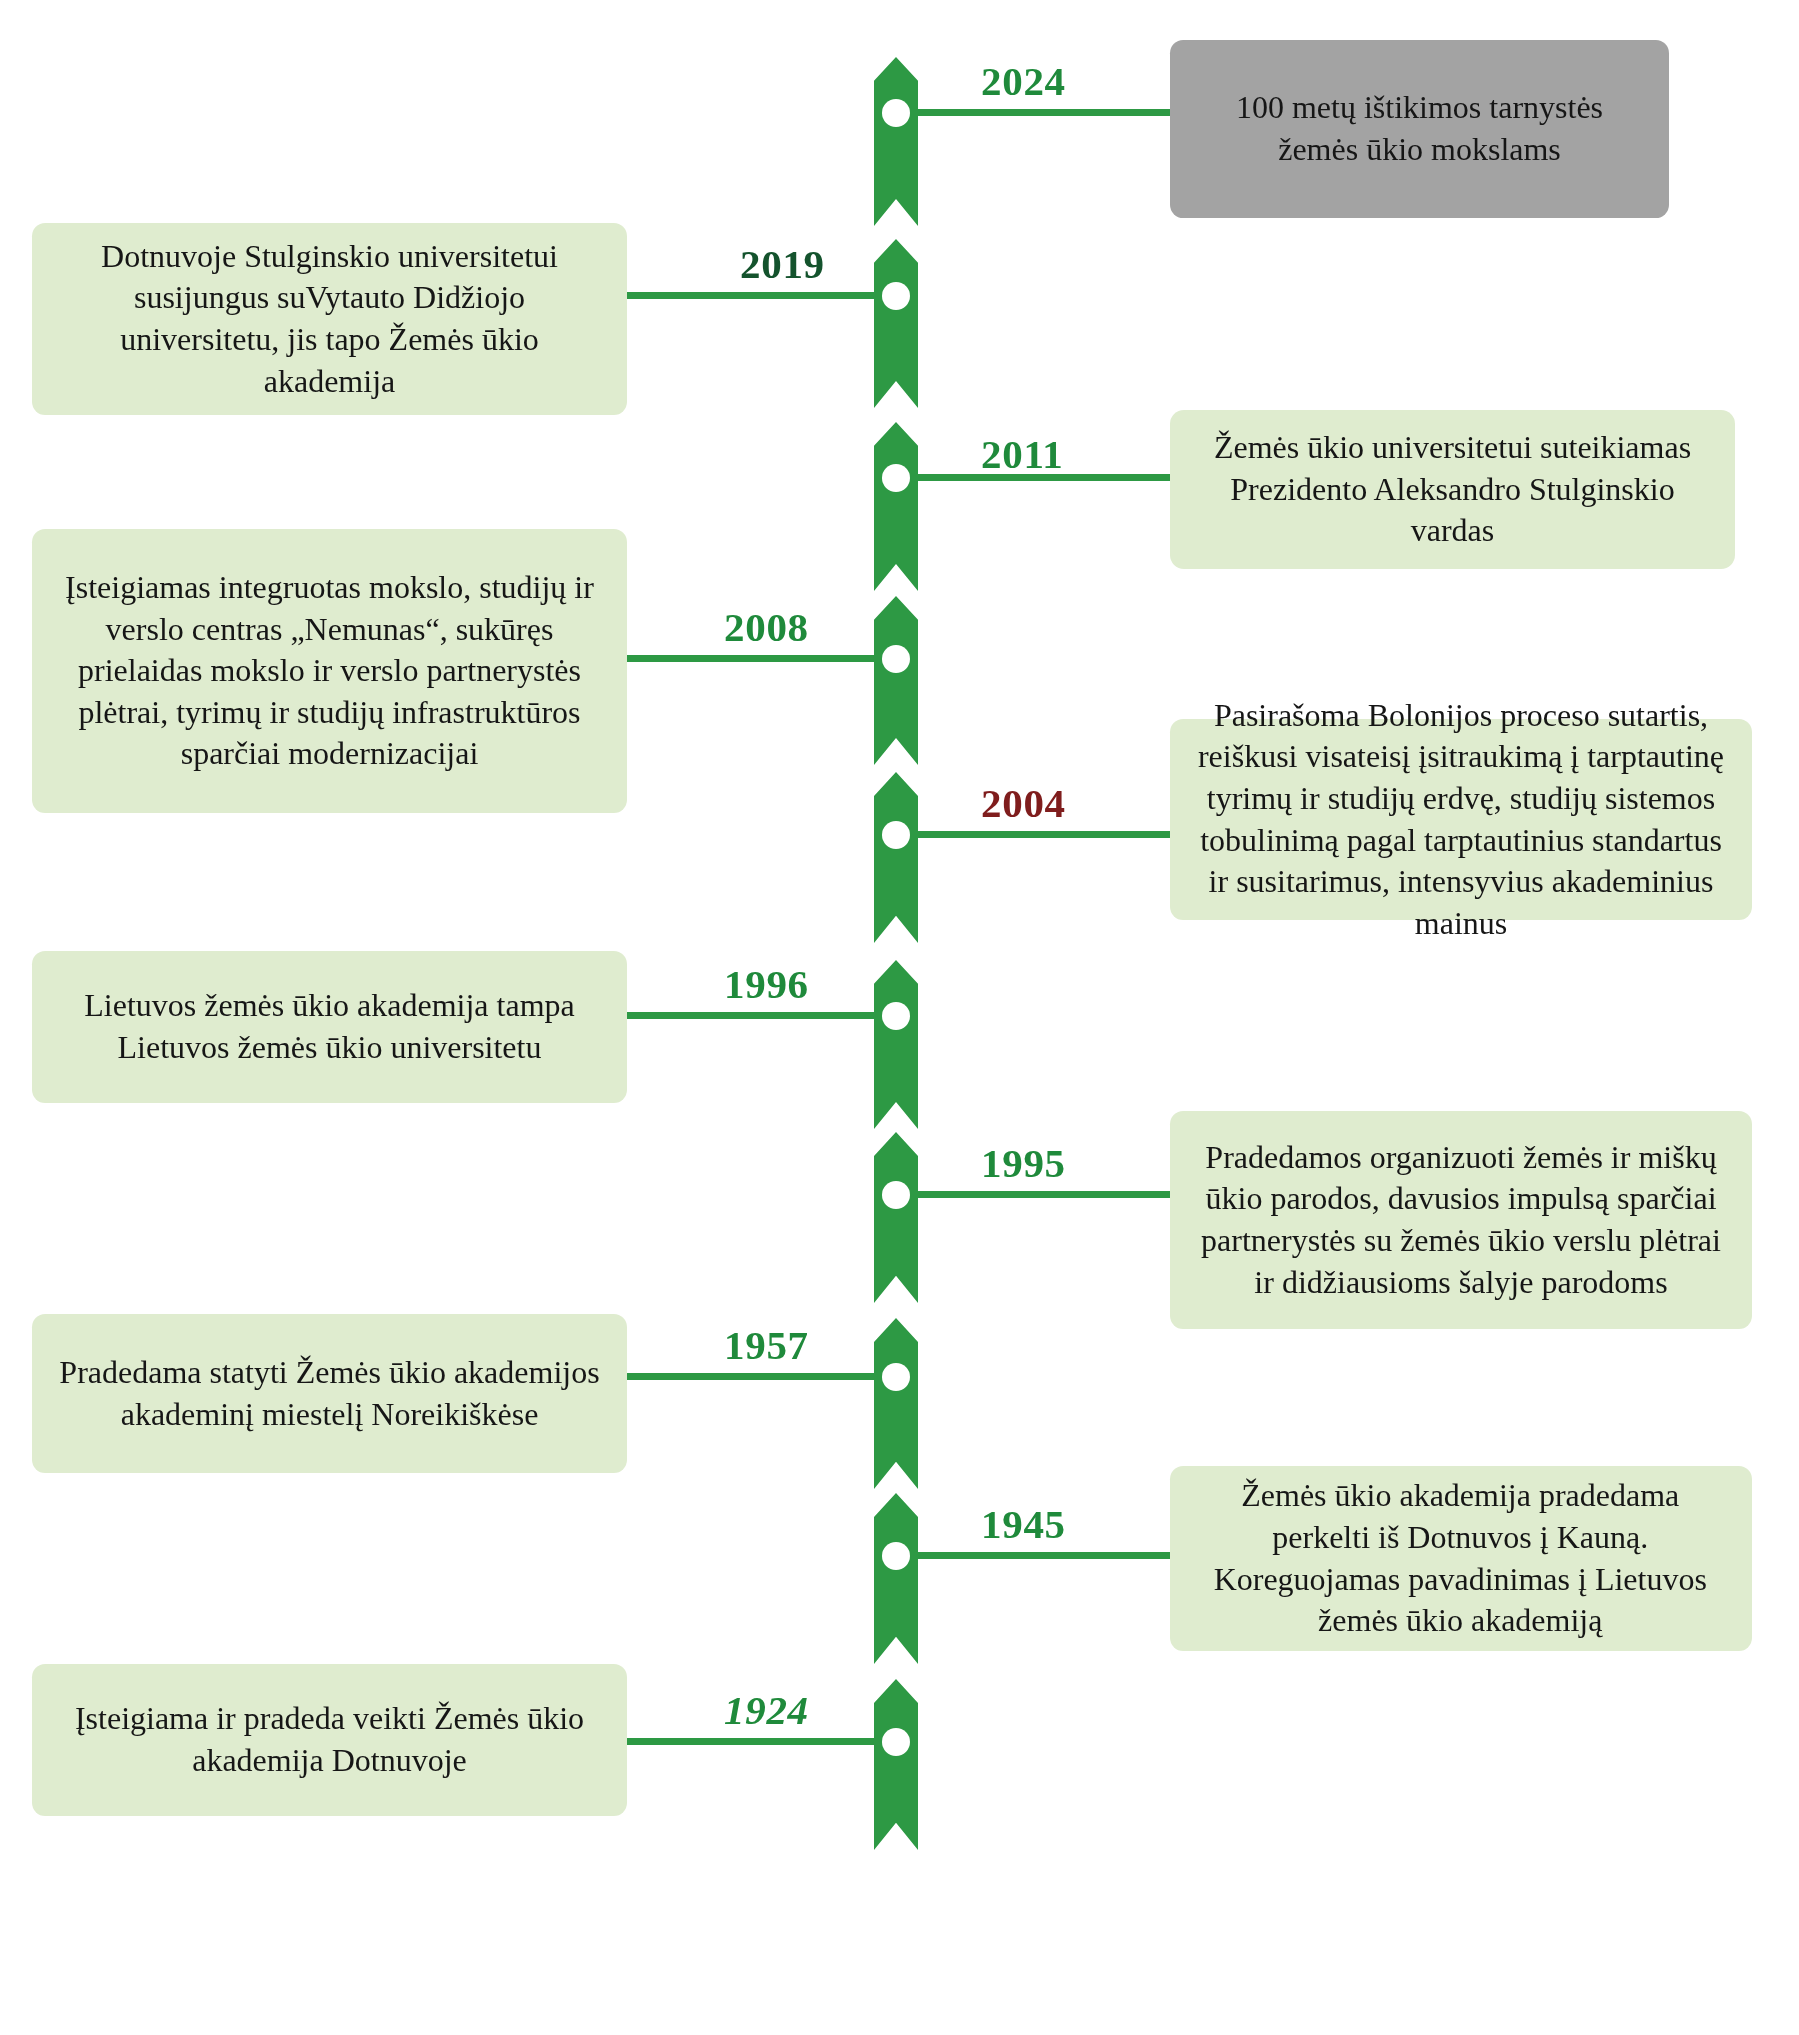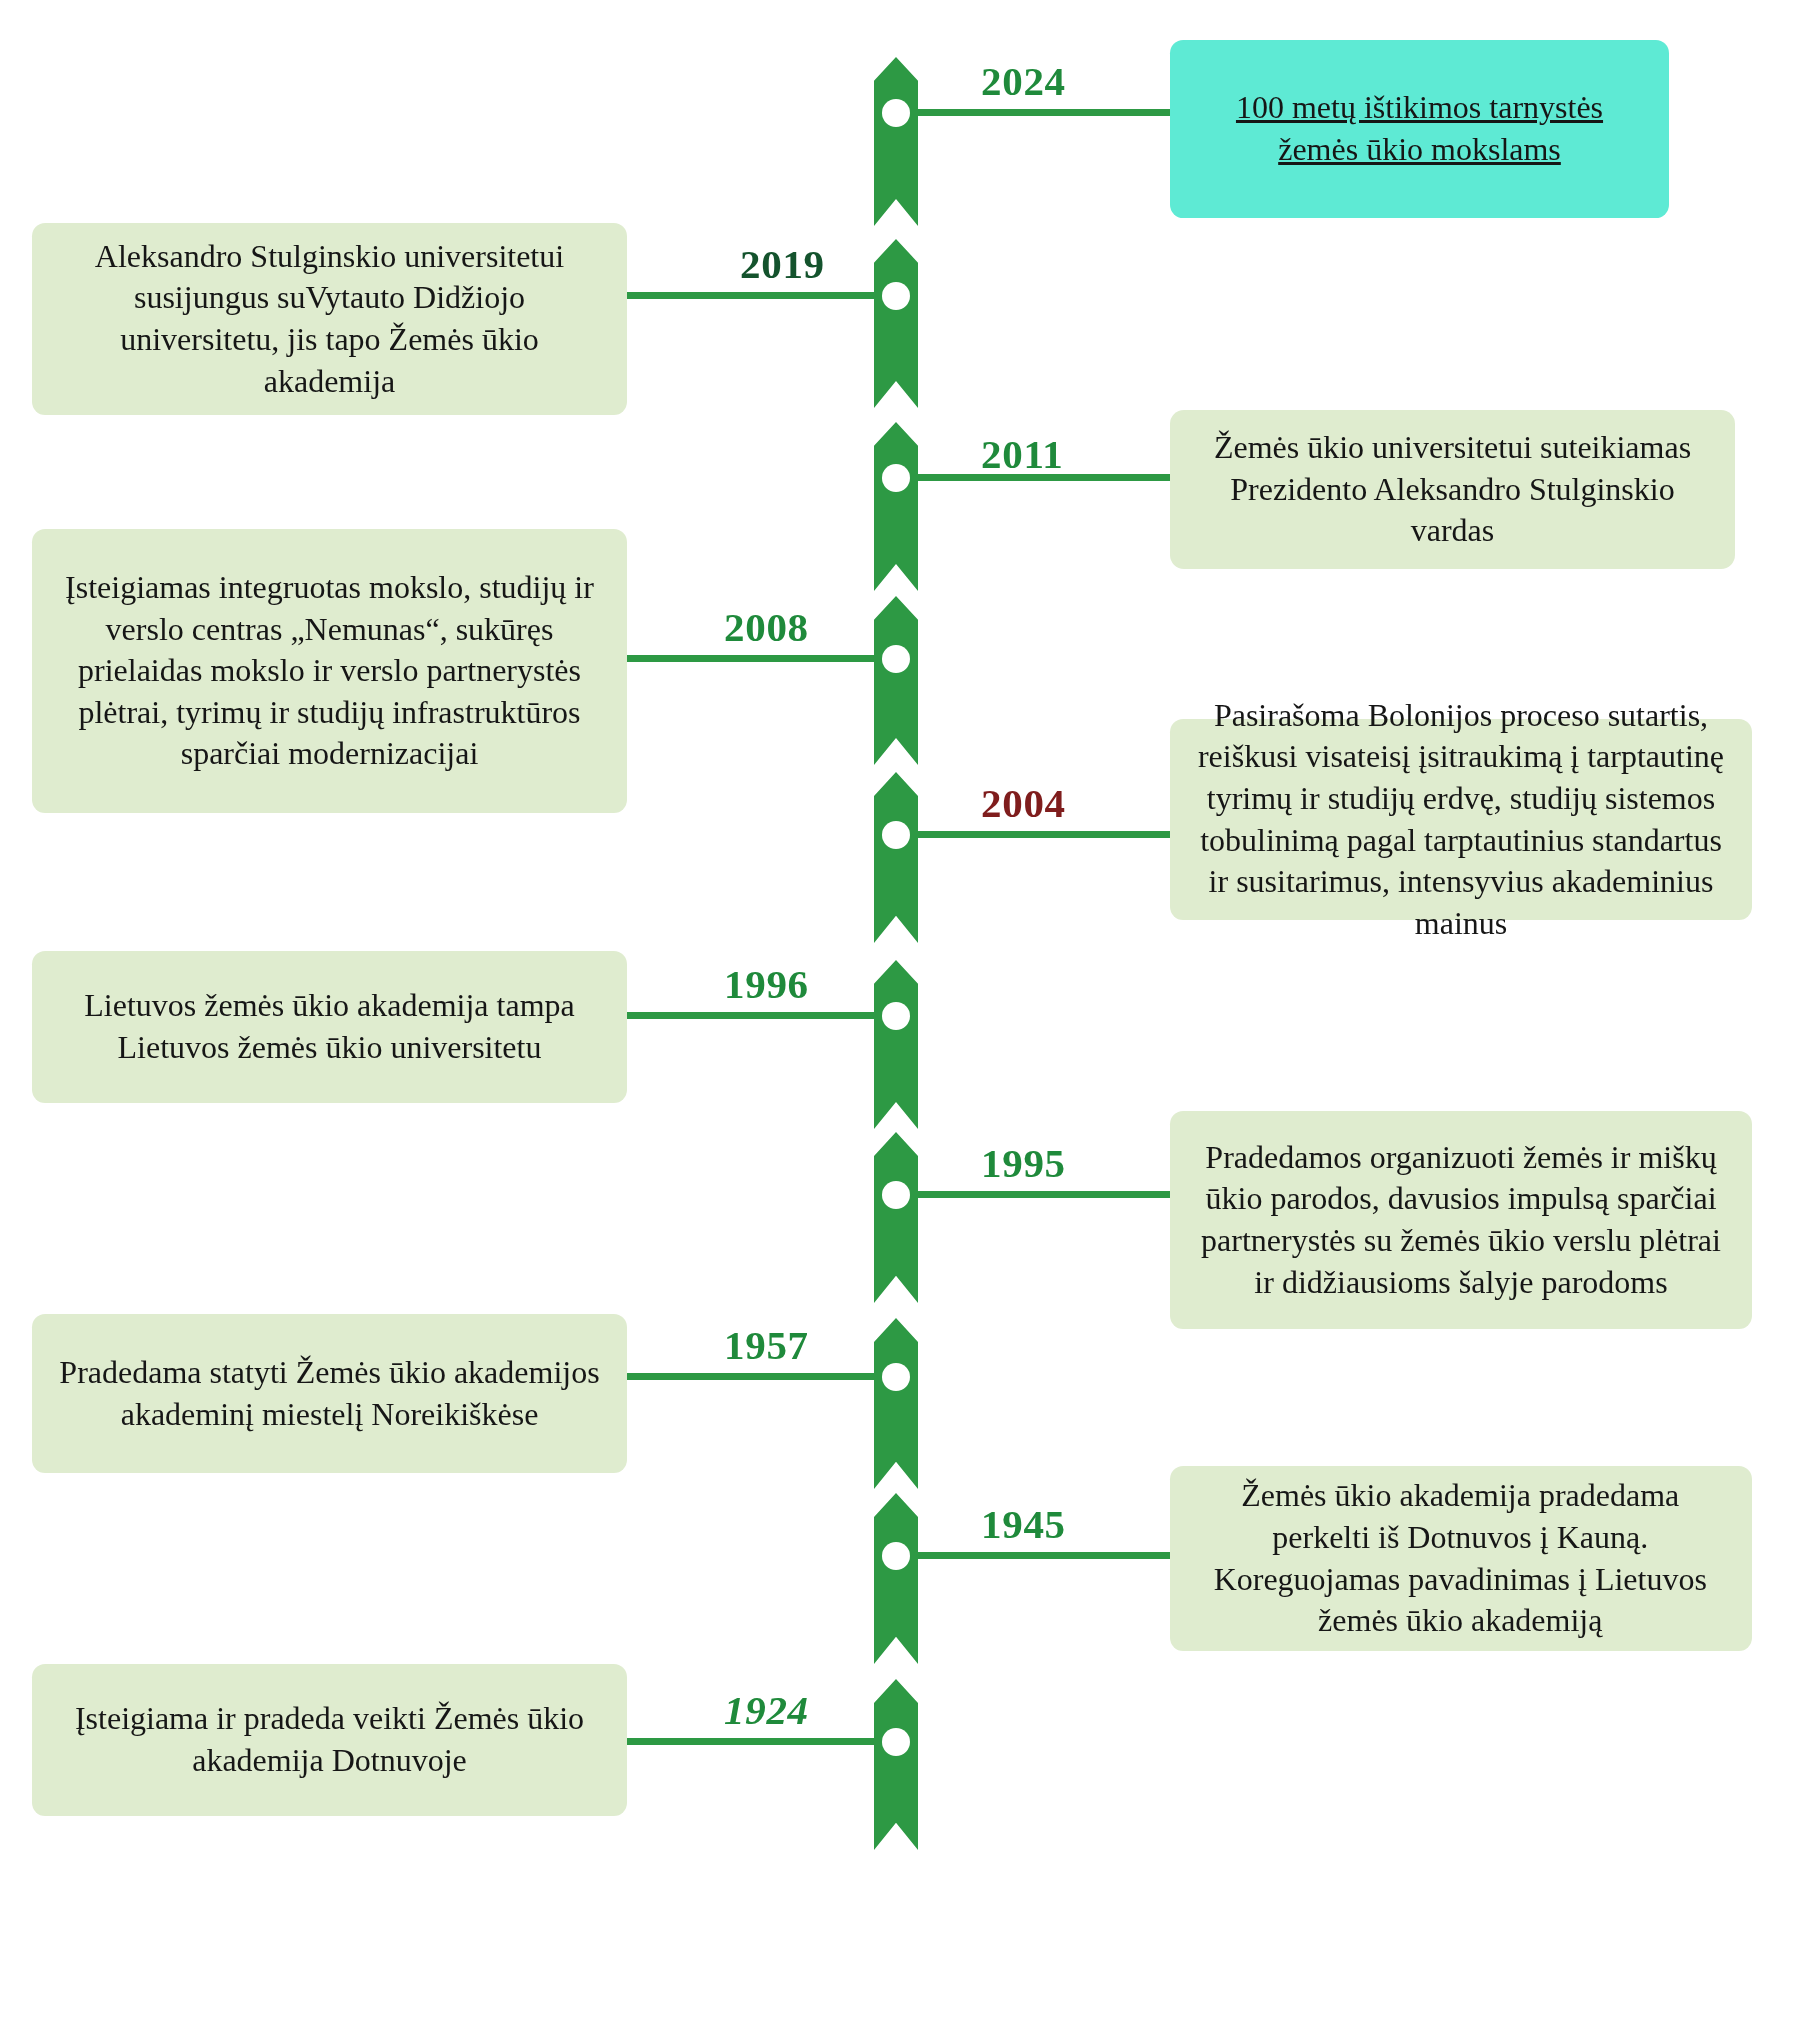--- a/index.html
+++ b/index.html
@@ -70,31 +70,31 @@
 </style>
 </head>
 <body>
 
 <div id="timeline">
     <div class="entry" style="top: 0px;">
       <div class="ribbon" style="top: 57px; height: 169px; background: rgb(45, 153, 68);"></div>
       <div class="ribbon-dot" style="top: 99px;"></div>
       <div class="connector" style="top: 109px; height: 7.3px; background: rgb(45, 153, 68); left: 918px; width: 253px;"></div>
       <div class="year" style="color: rgb(31, 138, 59); top: 61px; left: 981px;">2024</div>
-      <div class="card" style="left: 1170px; top: 40px; width: 499px; height: 178px; background: #5eead4; color: rgb(22, 22, 22); text-decoration: underline;">
+      <div class="card" style="left: 1170px; top: 40px; width: 499px; height: 178px; background: #a3a3a3; color: rgb(22, 22, 22);">
         <span class="card-text">100 metų ištikimos tarnystės žemės ūkio mokslams</span>
       </div>
     </div>
     <div class="entry" style="top: 0px;">
       <div class="ribbon" style="top: 239px; height: 169px; background: rgb(45, 153, 68);"></div>
       <div class="ribbon-dot" style="top: 282px;"></div>
       <div class="connector" style="top: 292px; height: 7.3px; background: rgb(45, 153, 68); left: 627px; width: 247px;"></div>
       <div class="year" style="color: #14532d; top: 244px; left: 740px;">2019</div>
       <div class="card" style="left: 32px; top: 223px; width: 595px; height: 192px; background: rgb(223, 236, 207); color: rgb(22, 22, 22);">
-        <span class="card-text">Aleksandro Stulginskio universitetui susijungus suVytauto Didžiojo universitetu, jis tapo Žemės ūkio akademija</span>
+        <span class="card-text">Dotnuvoje Stulginskio universitetui susijungus suVytauto Didžiojo universitetu, jis tapo Žemės ūkio akademija</span>
       </div>
     </div>
     <div class="entry" style="top: 0px;">
       <div class="ribbon" style="top: 422px; height: 169px; background: rgb(45, 153, 68);"></div>
       <div class="ribbon-dot" style="top: 464px;"></div>
       <div class="connector" style="top: 474px; height: 7.3px; background: rgb(45, 153, 68); left: 918px; width: 253px;"></div>
       <div class="year" style="color: rgb(31, 138, 59); top: 434px; left: 981px;">2011</div>
       <div class="card" style="left: 1170px; top: 410px; width: 565px; height: 159px; background: rgb(223, 236, 207); color: rgb(22, 22, 22); border-radius: 14px;">
         <span class="card-text">Žemės ūkio universitetui suteikiamas Prezidento Aleksandro Stulginskio vardas</span>
       </div>

